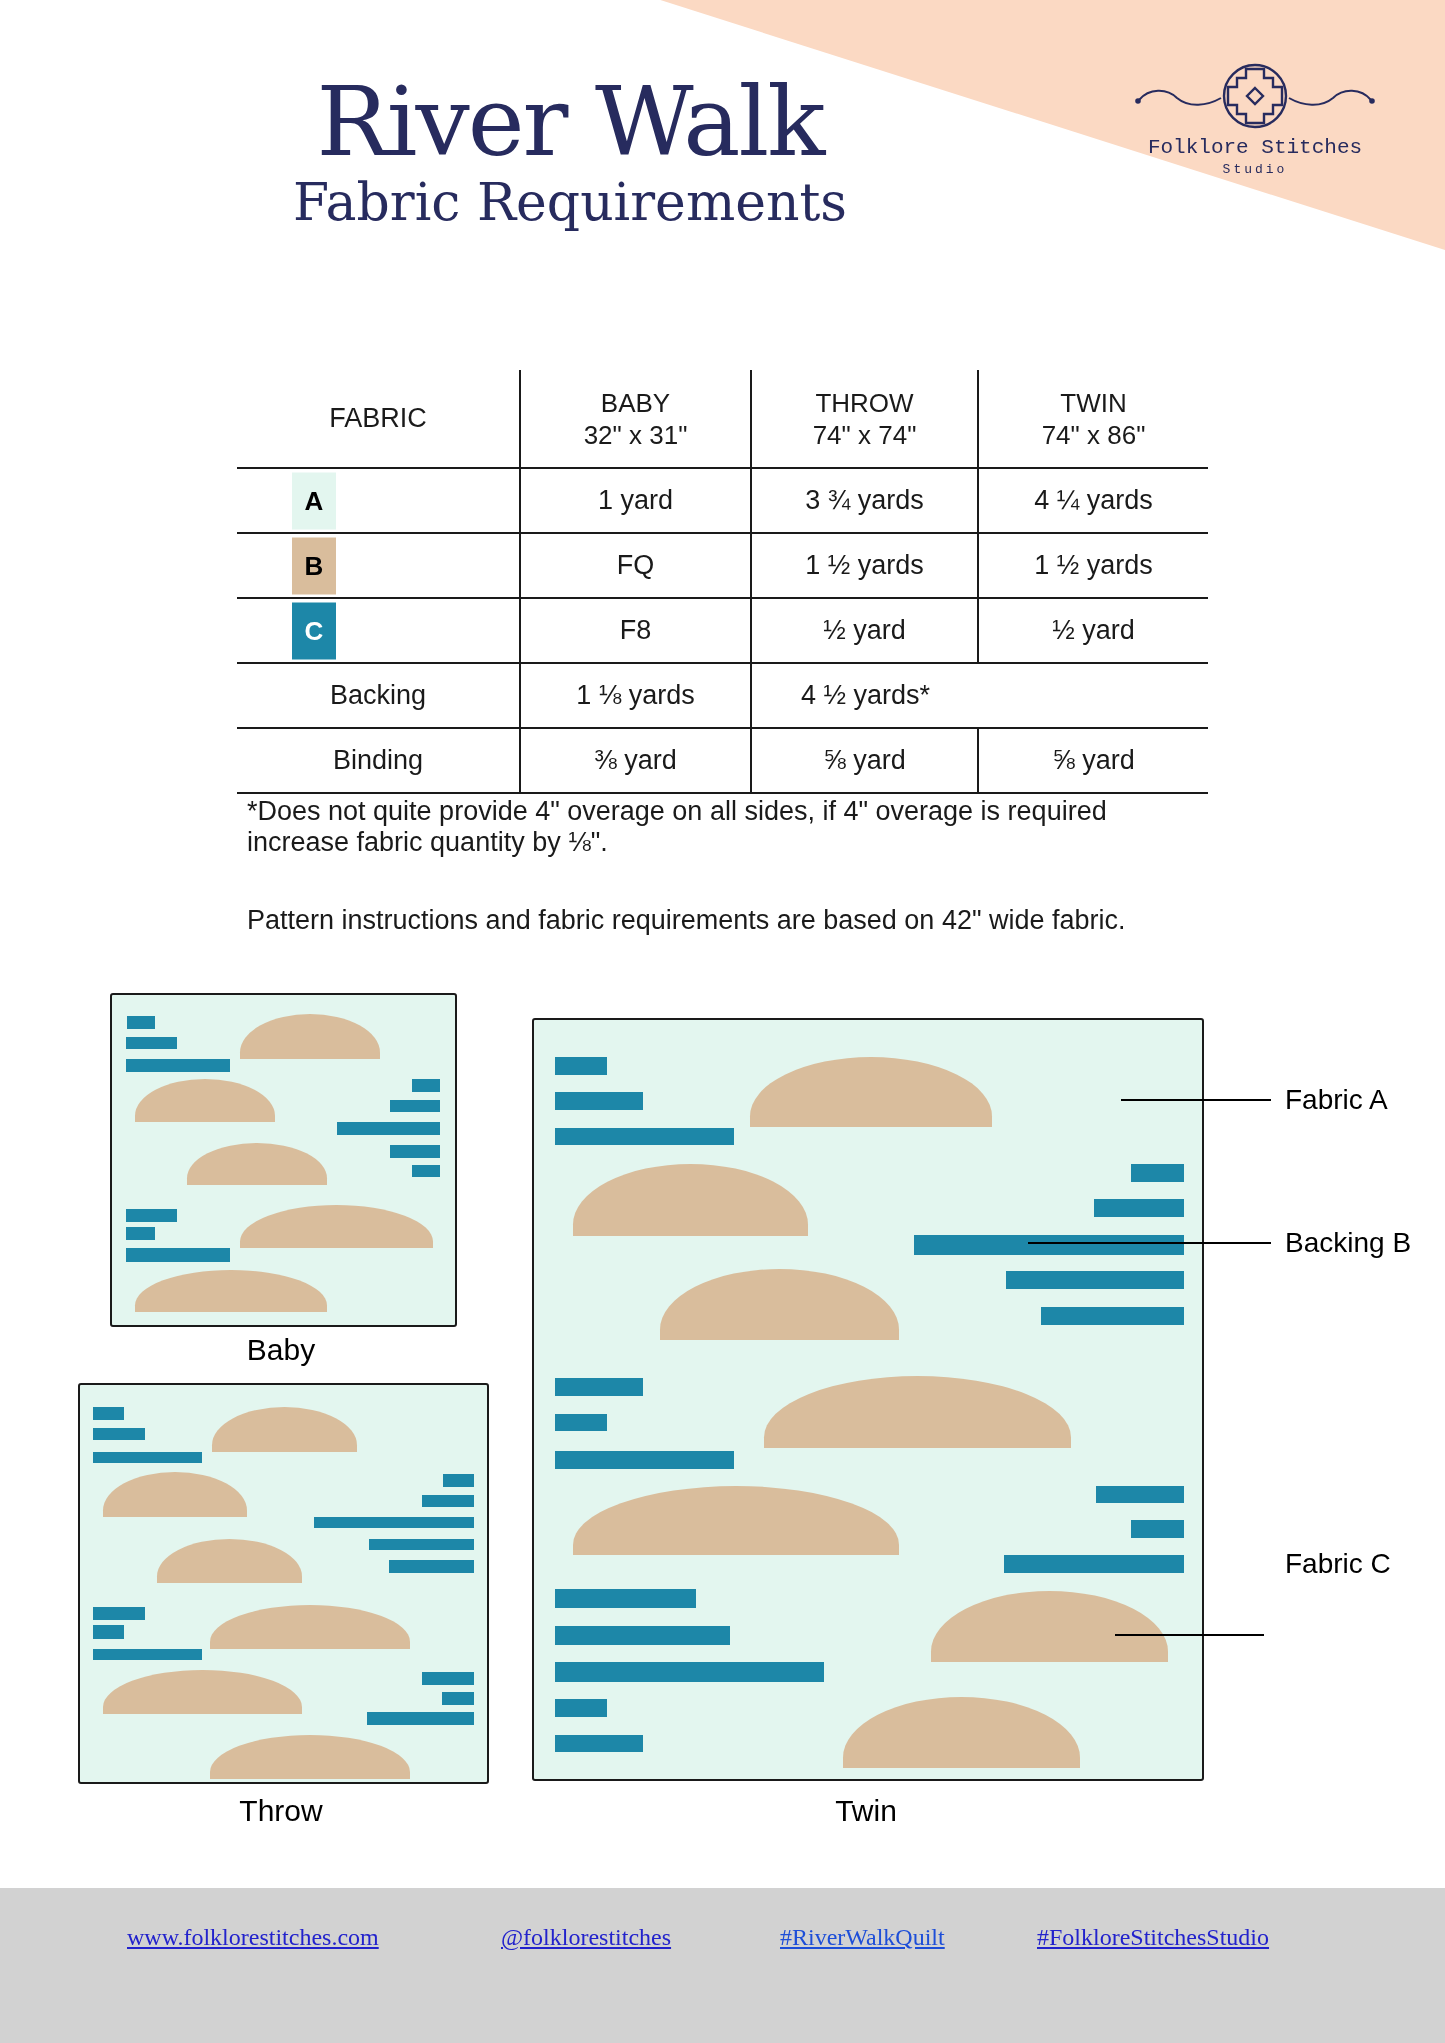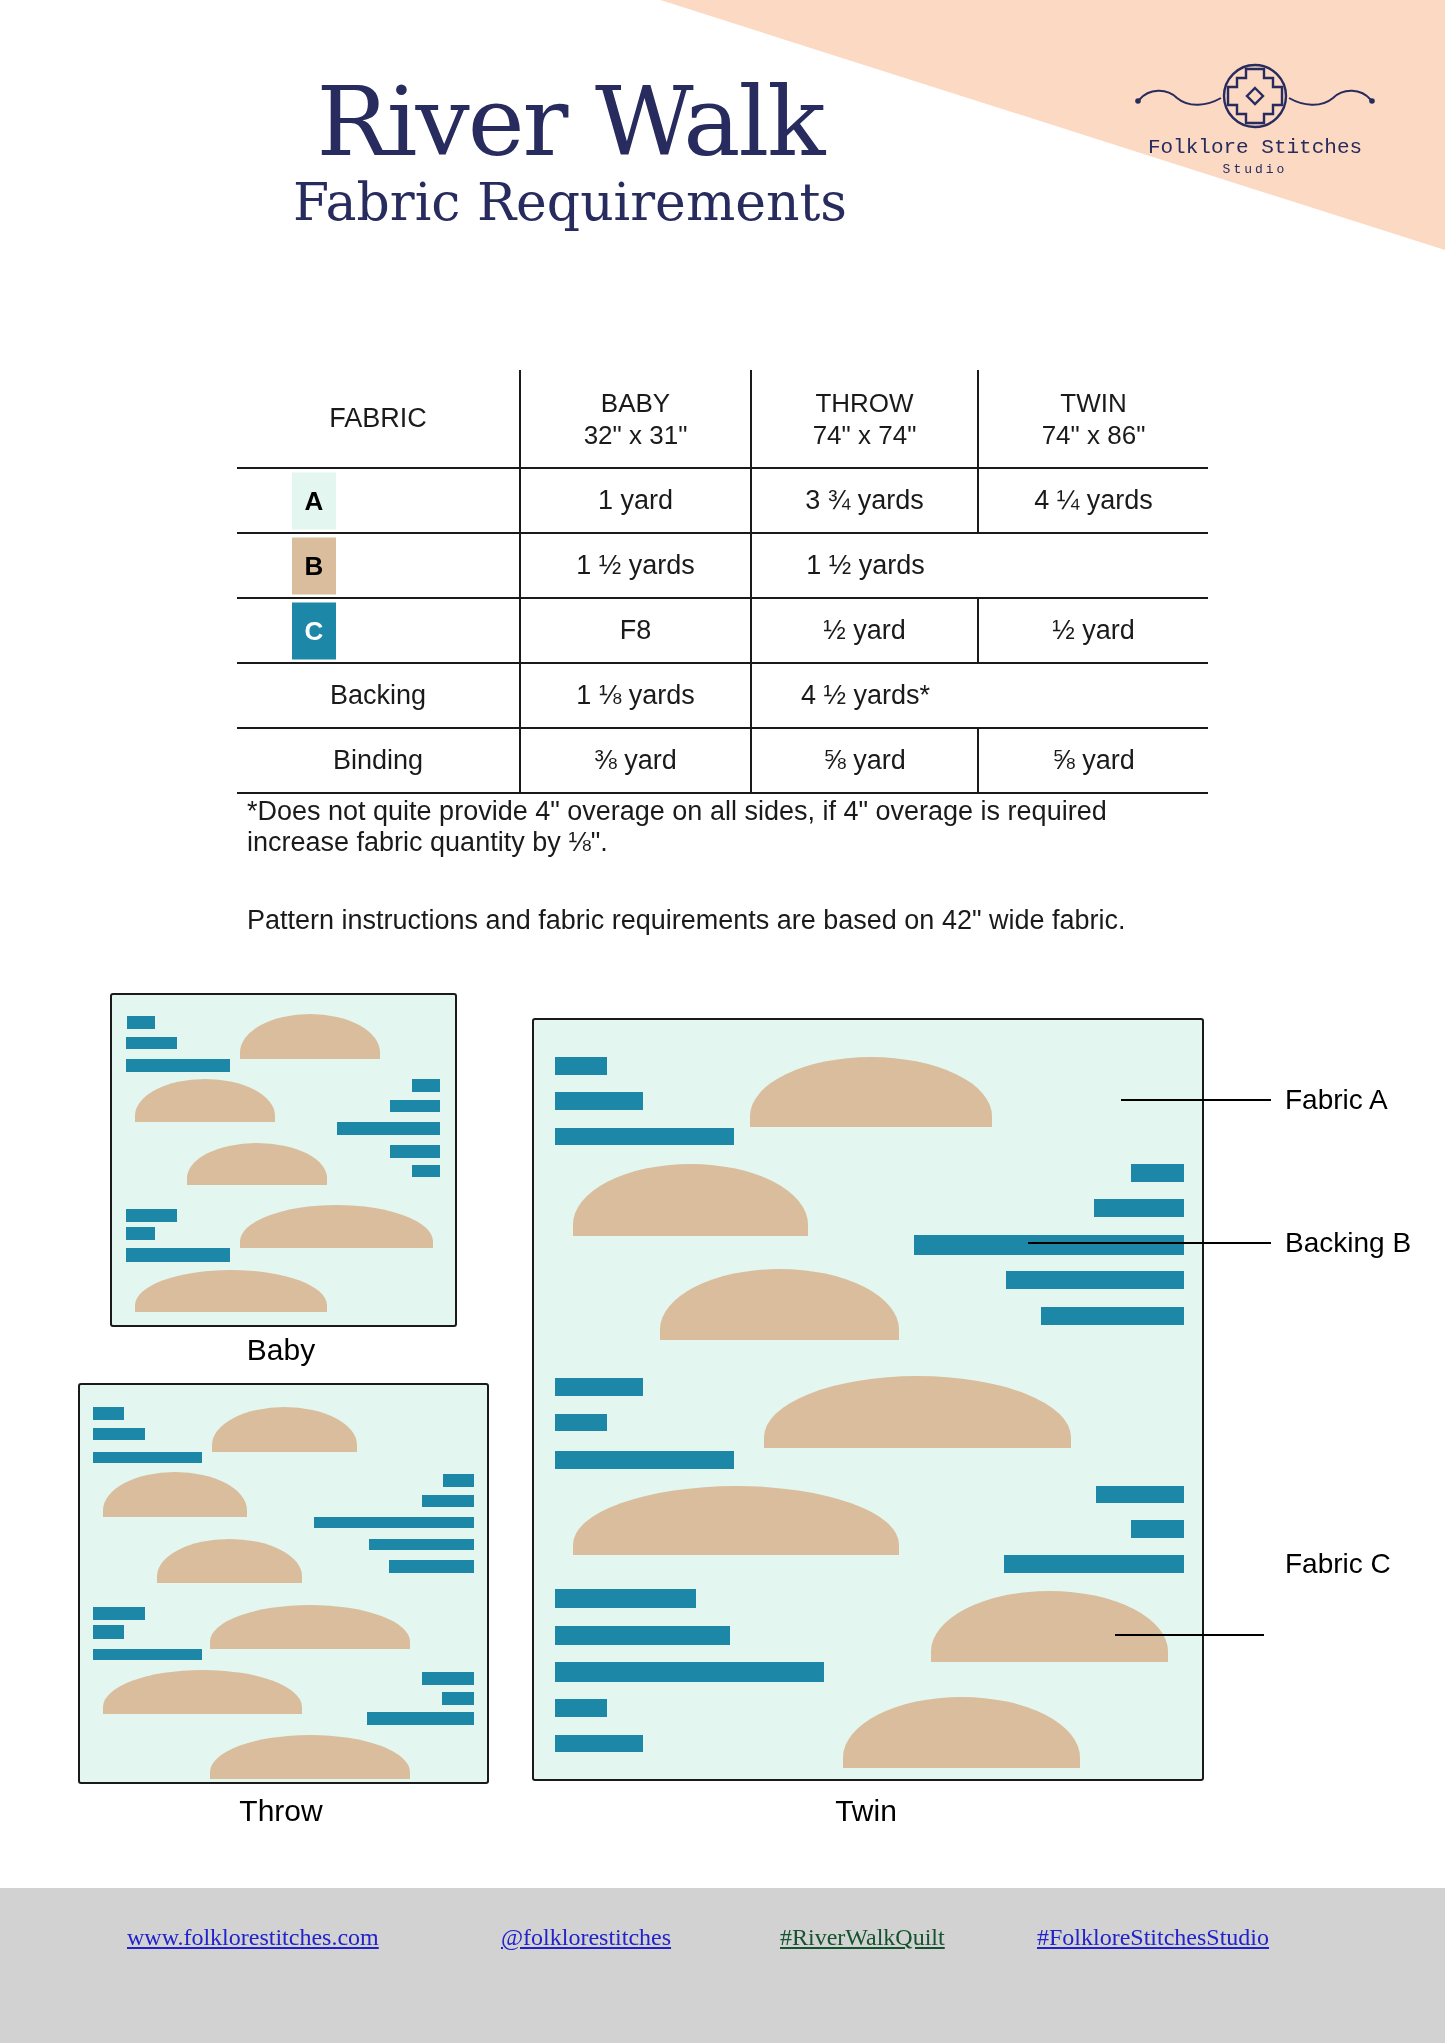--- a/index.html
+++ b/index.html
@@ -93,20 +93,21 @@
       </div>
       <div class="tcell">1 yard</div>
       <div class="tcell">3 ¾ yards</div>
       <div class="tcell">4 ¼ yards</div>
     </div>
 
     <div class="trow body">
       <div class="tcell labcell">
         <span class="swatch" style="background: rgb(217, 189, 156); color: rgb(0, 0, 0);">B</span>
       </div>
+      <div class="tcell">FQ</div>
       <div class="tcell">1 ½ yards</div>
       <div class="tcell">1 ½ yards</div>
     </div>
 
     <div class="trow body">
       <div class="tcell labcell">
         <span class="swatch" style="background: rgb(29, 135, 168); color: rgb(255, 255, 255);">C</span>
       </div>
       <div class="tcell">F8</div>
       <div class="tcell">½ yard</div>
@@ -197,21 +198,21 @@
       <div class="qshape bar" style="left: 3.1%; top: 75%; width: 21.1%; height: 2.5%; background: rgb(29, 135, 168);"></div>
       <div class="qshape bar" style="left: 3.1%; top: 79.8%; width: 26.3%; height: 2.5%; background: rgb(29, 135, 168);"></div>
       <div class="qshape bar" style="left: 3.1%; top: 84.6%; width: 40.3%; height: 2.6%; background: rgb(29, 135, 168);"></div>
       <div class="qshape bar" style="left: 3.1%; top: 89.5%; width: 7.9%; height: 2.3%; background: rgb(29, 135, 168);"></div>
       <div class="qshape bar" style="left: 3.1%; top: 94.2%; width: 13.2%; height: 2.3%; background: rgb(29, 135, 168);"></div>
     </div>
 
   <div class="footer" style="background: rgb(210, 210, 210);">
     <a class="flink" href="#" style="color: rgb(34, 34, 204); left: 127px;">www.folklorestitches.com</a>
     <a class="flink" href="#" style="color: rgb(34, 34, 204); left: 501px;">@folklorestitches</a>
-    <a class="flink" href="#" style="color: #14532d; left: 780px;">#RiverWalkQuilt</a>
+    <a class="flink" href="#" style="color: #1d4ed8; left: 780px;">#RiverWalkQuilt</a>
     <a class="flink" href="#" style="color: rgb(34, 34, 204); left: 1037px;">#FolkloreStitchesStudio</a>
   </div>
 
 <div class="dlabel" style="left: 281px; top: 1333px;">Baby</div>
     <div class="dlabel" style="left: 281px; top: 1794px;">Throw</div>
     <div class="dlabel" style="left: 866px; top: 1794px;">Twin</div>
     <div class="fline" style="left: 1121px; top: 1099px; width: 150px;"></div>
     <div class="flabel" style="left: 1285px; top: 1100px;">Fabric A</div>
     <div class="fline" style="left: 1028px; top: 1242px; width: 243px;"></div>
     <div class="flabel" style="left: 1285px; top: 1243px;">Backing B</div>

